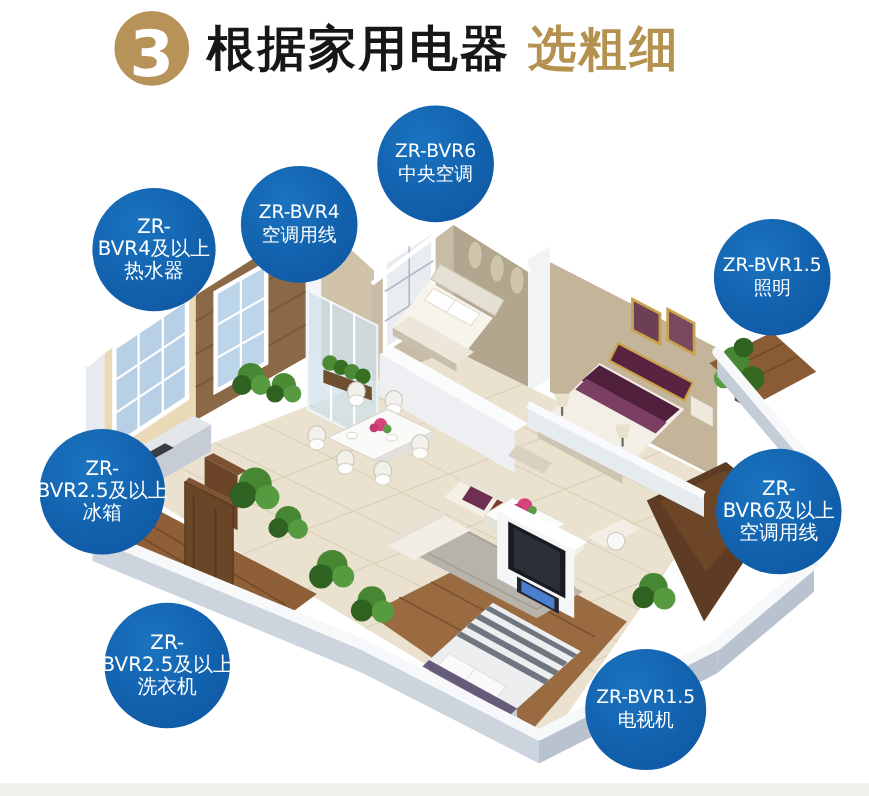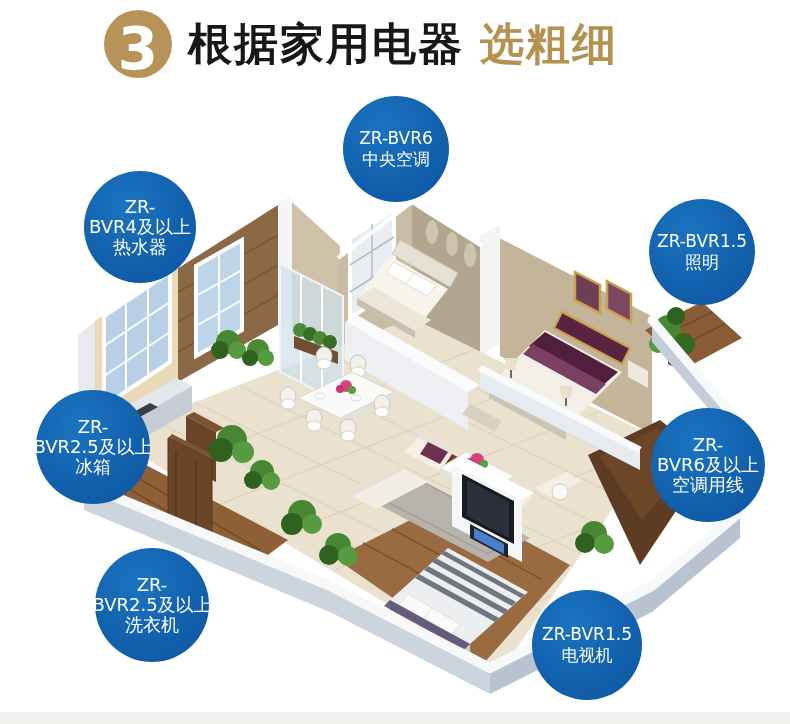--- a/index.html
+++ b/index.html
@@ -296,20 +296,24 @@
     <h1 class="page-title">
       <span>根据家用电器</span><span class="accent">选粗细</span>
     </h1>
   </header>
 
   <div id="badges-layer">
       <div class="badge" style="left: 343px; top: 96px; height: 106px; width: 106px;">
         <div class="badge-line">ZR-BVR6</div>
         <div class="badge-line">中央空调</div>
       </div>
+      <div class="badge" style="left: 219px; top: 151px; height: 106px; width: 106px;">
+        <div class="badge-line">ZR-BVR4</div>
+        <div class="badge-line">空调用线</div>
+      </div>
       <div class="badge badge--small" style="left: 84px; top: 171px; height: 112px; width: 112px;">
         <div class="badge-line">ZR-</div>
         <div class="badge-line">BVR4及以上</div>
         <div class="badge-line">热水器</div>
       </div>
       <div class="badge" style="left: 649px; top: 199px; height: 106px; width: 106px;">
         <div class="badge-line">ZR-BVR1.5</div>
         <div class="badge-line">照明</div>
       </div>
       <div class="badge badge--small" style="left: 36px; top: 390px; height: 114px; width: 114px;">

